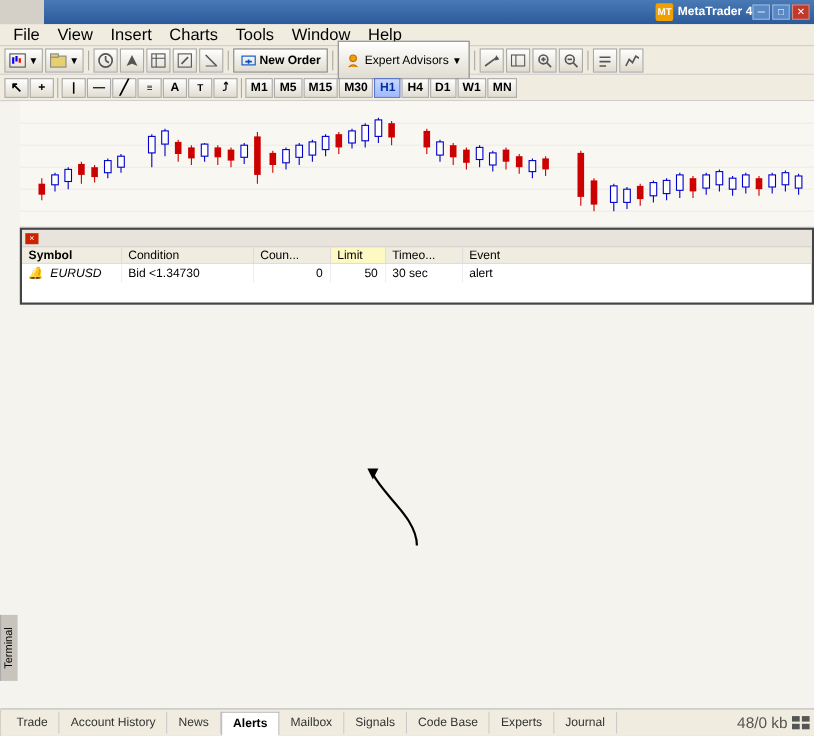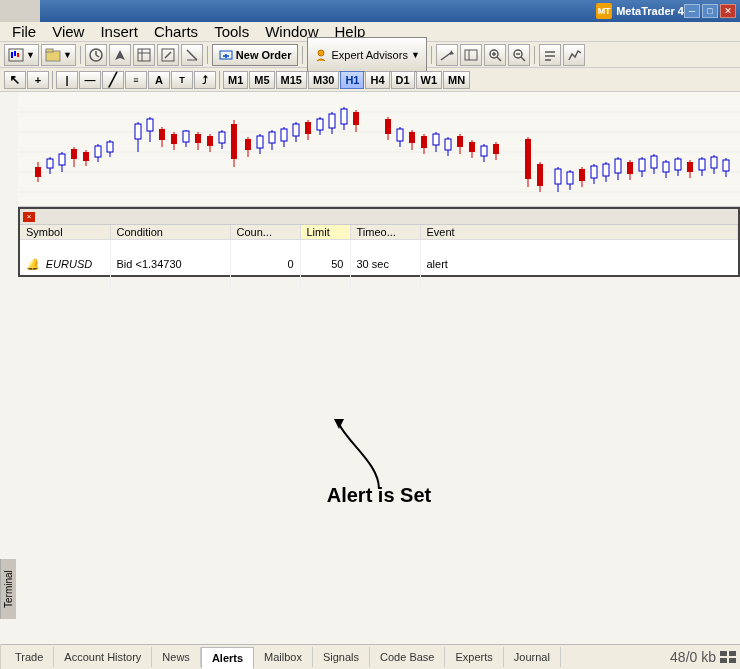--- a/index.html
+++ b/index.html
@@ -499,52 +499,51 @@
 
   <div style="position:absolute; left:18px; right:0; top:115px; height:70px; background:white; border:2px solid #444; z-index:10;">
 
     <div style="background:#e8e4dc; height:16px; display:flex; align-items:center; padding:0 3px; border-bottom:1px solid #ccc;">
       <div style="width:12px; height:10px; background:#cc2200; display:flex; align-items:center; justify-content:center; font-size:8px; color:white; cursor:pointer; margin-right:3px;">×</div>
     </div>
 
     <table style="width:100%; border-collapse:collapse; font-size:11px;">
       <thead>
         <tr>
-          <th style="background:#f0ece0; padding:1px 6px; border-right:1px solid #ddd; border-bottom:1px solid #ddd; text-align:left; font-weight:normal; width:90px;">Symbol</th>
+          <th style="background:#f0ece0; padding:1px 6px; border-right:1px solid #ddd; border-bottom:1px solid #ddd; text-align:left; font-weight:bold; width:90px;">Symbol</th>
           <th style="background:#f0ece0; padding:1px 6px; border-right:1px solid #ddd; border-bottom:1px solid #ddd; text-align:left; font-weight:normal; width:120px;">Condition</th>
           <th style="background:#f0ece0; padding:1px 6px; border-right:1px solid #ddd; border-bottom:1px solid #ddd; text-align:left; font-weight:normal; width:70px;">Coun...</th>
           <th style="background:#fef9c3; padding:1px 6px; border-right:1px solid #ddd; border-bottom:1px solid #ddd; text-align:left; font-weight:normal; width:50px;">Limit</th>
           <th style="background:#f0ece0; padding:1px 6px; border-right:1px solid #ddd; border-bottom:1px solid #ddd; text-align:left; font-weight:normal; width:70px;">Timeo...</th>
           <th style="background:#f0ece0; padding:1px 6px; border-right:1px solid #ddd; border-bottom:1px solid #ddd; text-align:left; font-weight:normal;">Event</th>
         </tr>
       </thead>
       <tbody>
         <tr>
           <td style="padding:2px 6px; border-right:1px solid #eee;font-style:italic;">
             <span style="color:#f0a000; margin-right:3px;">🔔</span>
             <span>EURUSD</span>
           </td>
           <td style="padding:2px 6px; border-right:1px solid #eee;">Bid &lt;1.34730</td>
           <td style="padding:2px 6px; border-right:1px solid #eee; text-align:right;">0</td>
           <td style="padding:2px 6px; border-right:1px solid #eee; text-align:right;">50</td>
           <td style="padding:2px 6px; border-right:1px solid #eee;">30 sec</td>
-          <td style="padding:18px 6px;">alert</td>
+          <td style="padding:2px 6px;">alert</td>
         </tr>
       </tbody>
     </table>
   </div>
 
   <div style="position:absolute; left:18px; right:0; top:185px; bottom:0; background:#f5f3ee; display:flex; align-items:center; justify-content:center;">
     <div style="display:flex; flex-direction:column; align-items:center;">
 
       <svg width="120" height="80" viewBox="0 0 120 80">
         <path d="M 60 75 C 60 50, 30 30, 20 10" fill="none" stroke="#000" stroke-width="2"></path>
         <polygon points="15,5 25,5 20,15" fill="#000"></polygon>
       </svg>
-      <div style="font-size:20px; font-weight:bold; color:#000; margin-top:-10px;">Alert is Set</div>
     </div>
   </div>
 </div>
 
 <div class="bottom-bar">
   <span class="tab-item">Trade</span>
   <span class="tab-item">Account History</span>
   <span class="tab-item">News</span>
   <span class="tab-item active">Alerts</span>
   <span class="tab-item">Mailbox</span>

